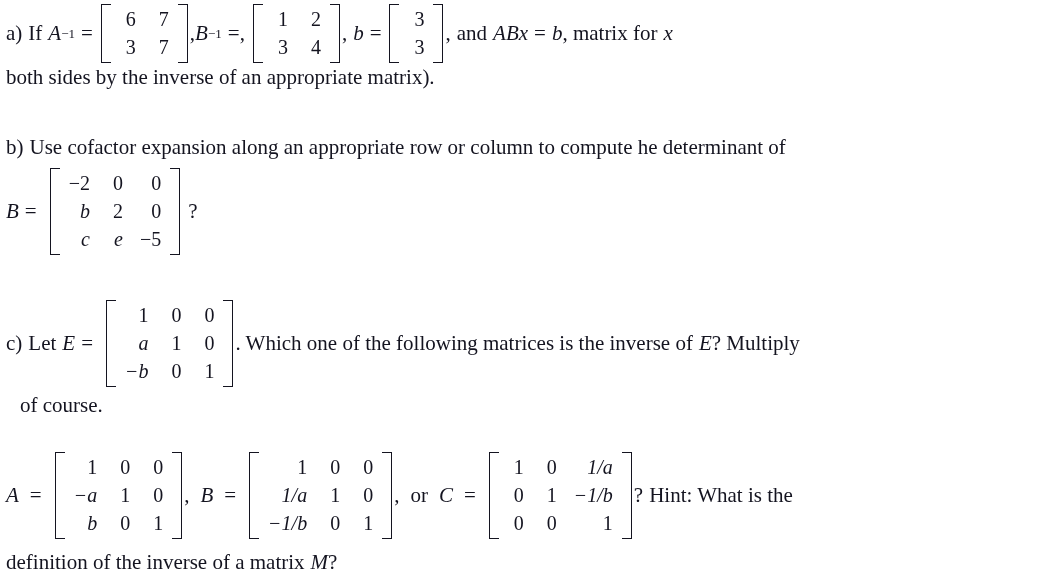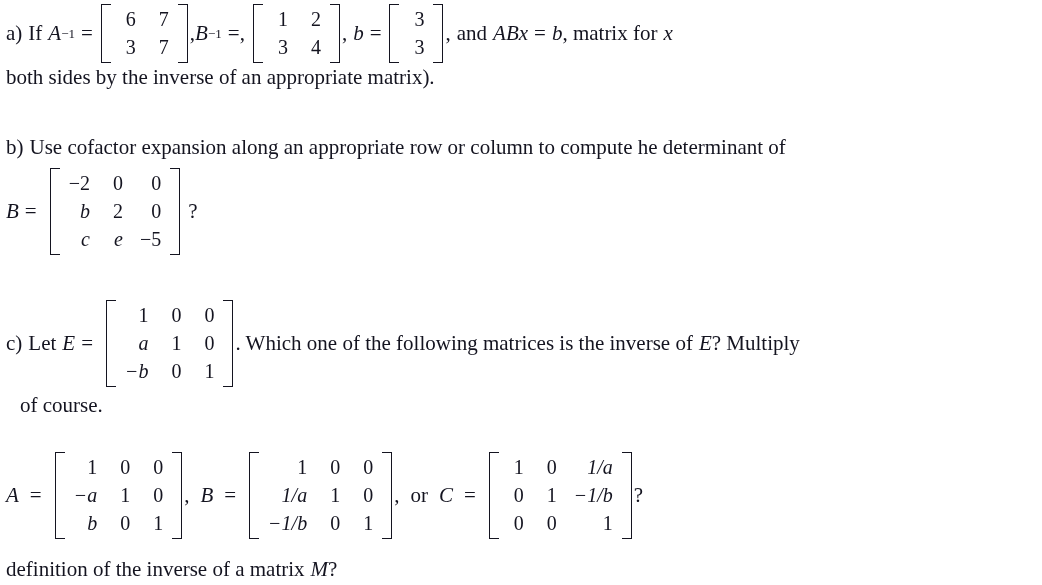--- a/index.html
+++ b/index.html
@@ -79,21 +79,21 @@
   .para-a { position: absolute; left: 6px; top: 4px; }
   .para-a .cont { margin-top: 2px; display: block; }
 
   .para-b-text { position: absolute; left: 6px; top: 135px; }
   .para-b-mat  { position: absolute; left: 6px; top: 168px; }
 
   .para-c-mat  { position: absolute; left: 6px; top: 300px; }
   .para-c-cont { position: absolute; left: 6px; top: 393px; margin-left: 14px; }
 
   .para-d      { position: absolute; left: 6px; top: 452px; }
-  .para-d-cont { position: absolute; left: 6px; top: 550px; margin-top: 7px; }
+  .para-d-cont { position: absolute; left: 6px; top: 550px; }
 </style>
 </head>
 <body>
 
 <div class="page">
 
   <div class="para-a">
     <div class="line">
       <span class="txt">a)</span>
       <span class="sp"></span>
@@ -296,20 +296,21 @@
         <span class="mcell mi">−1/b</span>
         <span class="mcell">0</span>
         <span class="mcell">0</span>
         <span class="mcell">1</span>
       </span>
       <span class="brk r"></span>
     </span>
 
     <span class="txt">?</span>
     <span class="sp"></span>
+    <span class="txt">Hint: What is the</span>
   </div>
 
   <div class="para-d-cont line">
     <span class="txt">definition of the inverse of a matrix</span>
     <span class="sp"></span>
     <span class="mi">M</span>
     <span class="txt">?</span>
   </div>
 
 </div>

